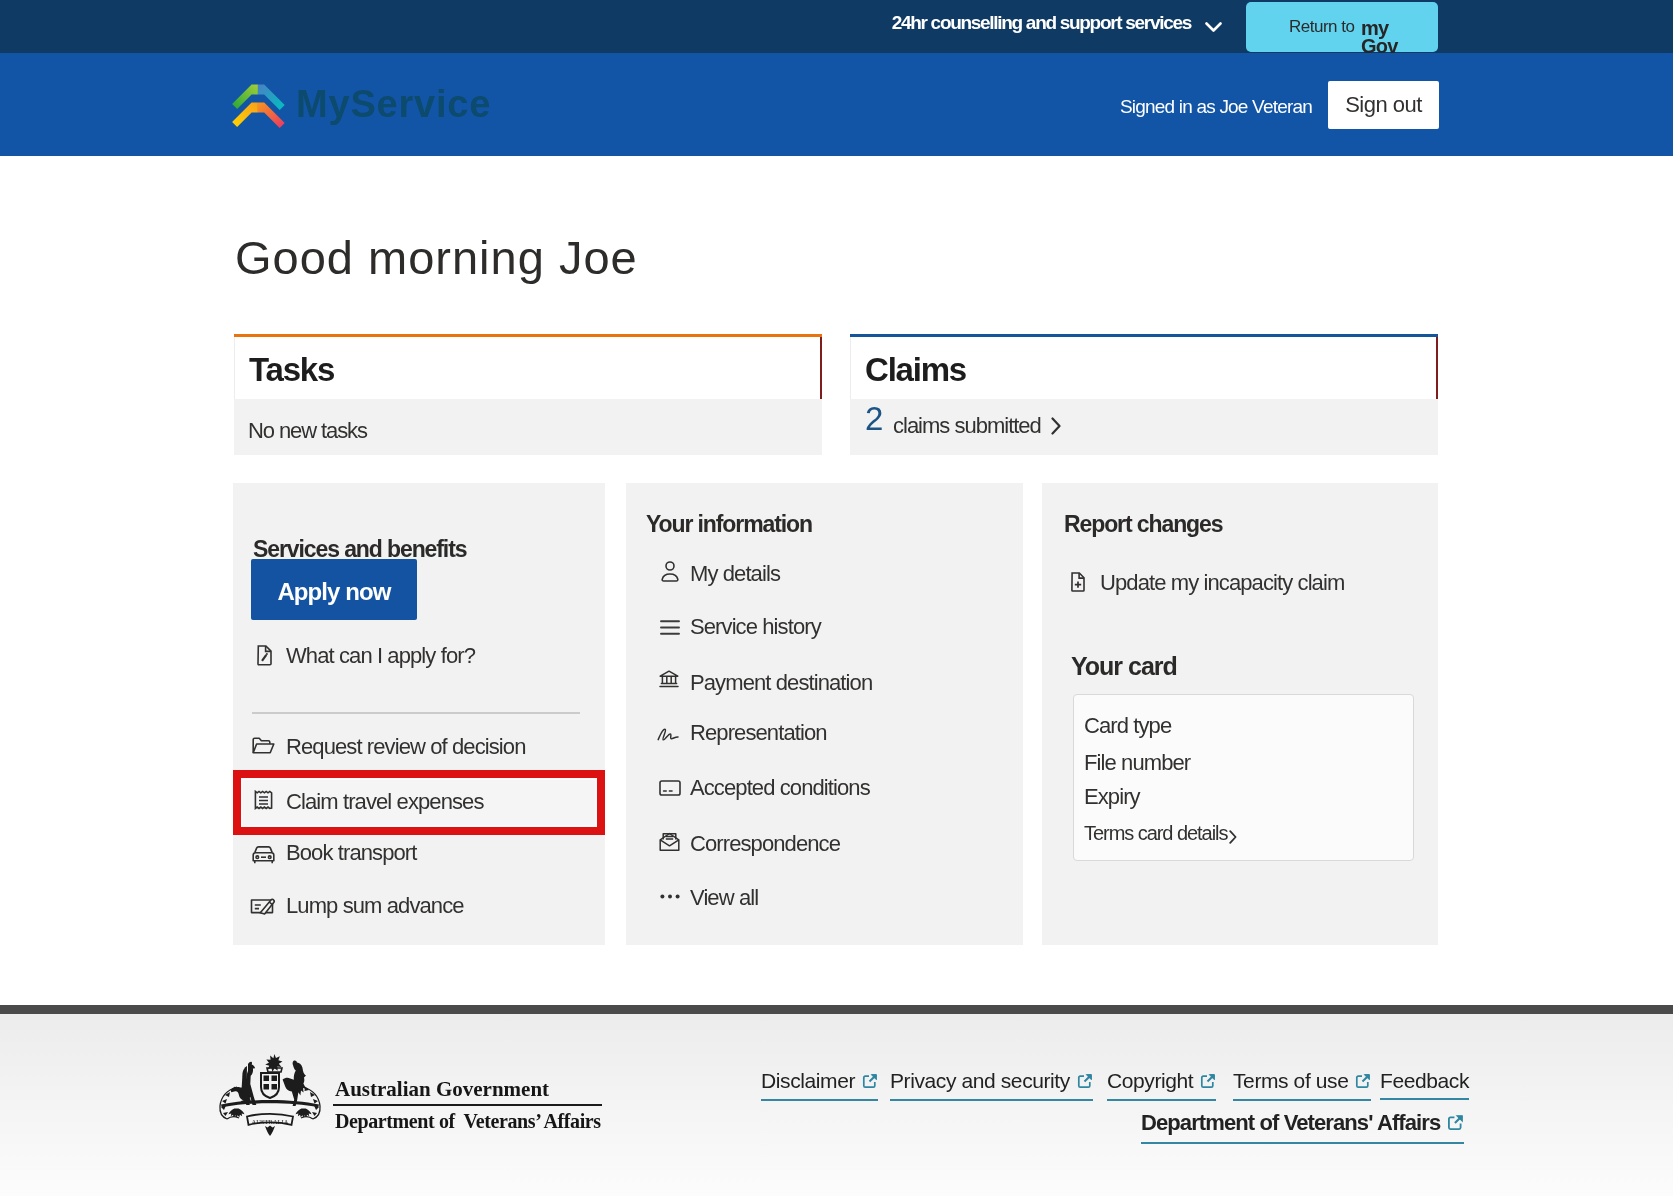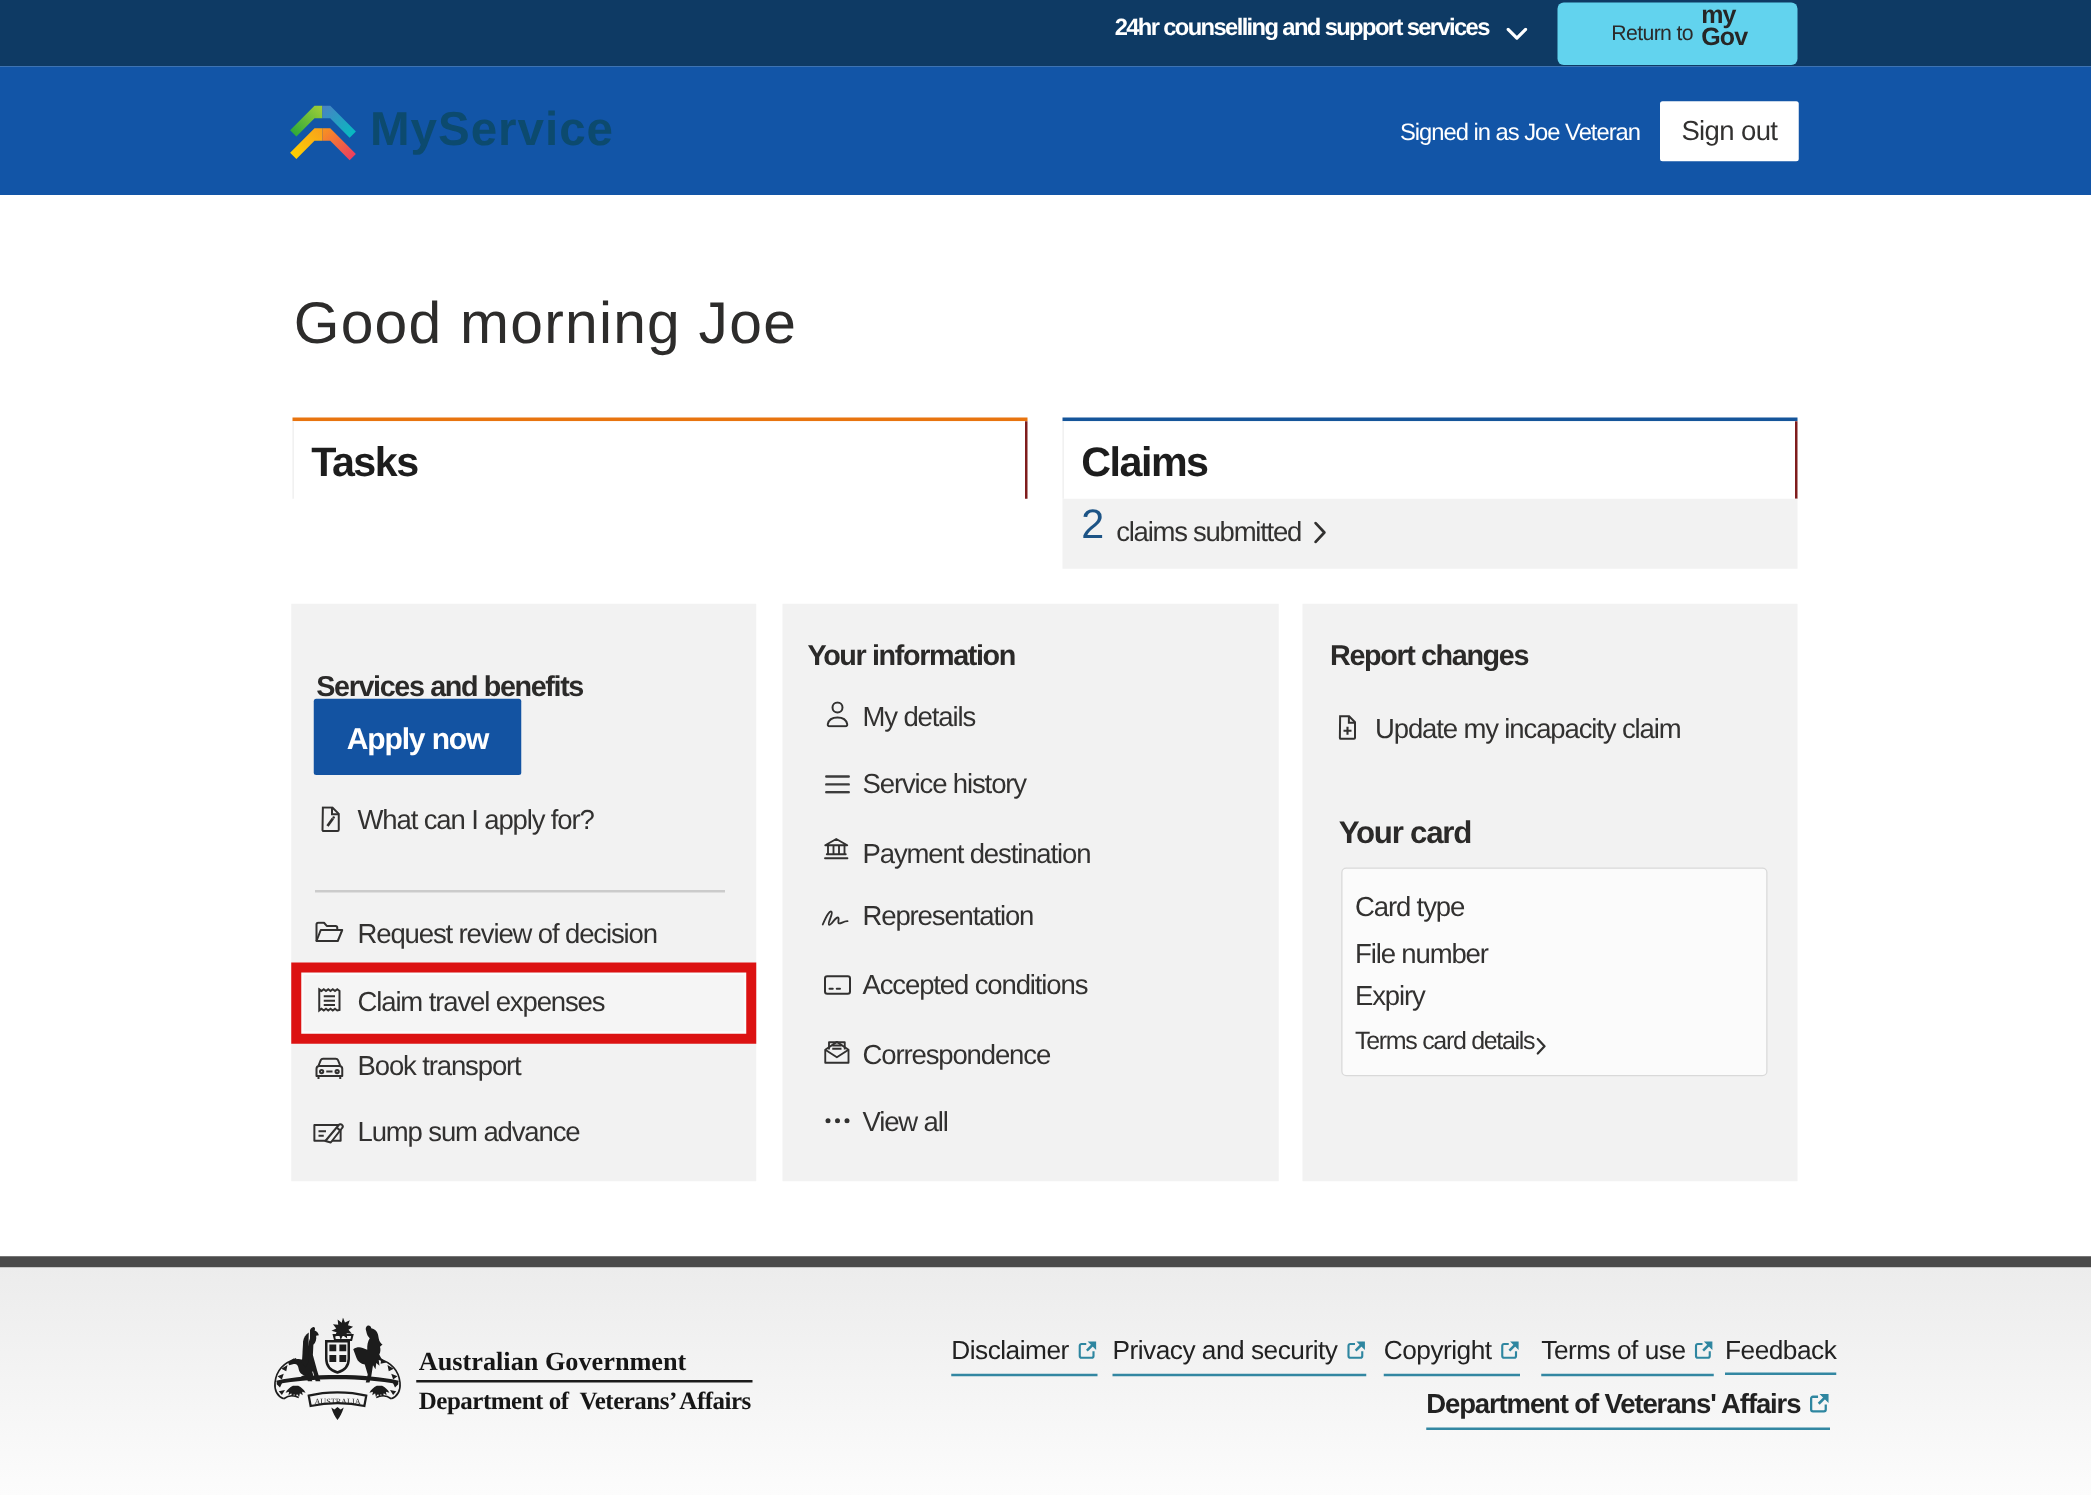--- a/index.html
+++ b/index.html
@@ -5,21 +5,21 @@
 * { margin:0; padding:0; box-sizing:border-box; }
 html,body { width:1673px; height:1196px; font-family:"Liberation Sans", sans-serif; background:#fff; position:relative; overflow:hidden; }
 .abs { position:absolute; }
 svg.abs { display:block; }
 
 #topbar { left:0; top:0; width:1673px; height:53px; background:#0e3a64; }
 #svc24 { right:482px; top:12px; color:#fff; font-weight:bold; font-size:19px; letter-spacing:-1.3px; }
 #chevdown { right:451px; top:22px; }
 #mygovbtn { right:235px; top:2px; width:192px; height:50px; background:#62d3ee; border-radius:5px; }
 #returnto { left:1289px; top:17px; font-size:17px; letter-spacing:-0.5px; color:#2b2b2b; }
-#mygovlogo { left:1361px; top:4px; color:#262626; font-weight:bold; font-size:20px; line-height:17.5px; letter-spacing:-0.7px; }
+#mygovlogo { left:1361px; top:20px; color:#262626; font-weight:bold; font-size:20px; line-height:17.5px; letter-spacing:-0.7px; }
 
 #header { left:0; top:53px; width:1673px; height:103px; background:#1255a7; }
 #brand { left:296px; top:83px; color:#0c4a6e; font-size:38px; font-weight:bold; letter-spacing:0.8px; }
 #signedin { right:361px; top:96px; color:#fff; font-size:19px; letter-spacing:-0.8px; }
 #signout { right:234px; top:81px; width:111px; height:48px; background:#fff; border-radius:2px; color:#323130; font-size:22px; letter-spacing:-0.5px; text-align:center; line-height:47px; }
 
 #h1 { left:235px; top:230px; font-size:47px; color:#2d2c2b; letter-spacing:1px; }
 
 .tcard { top:334px; width:588px; }
 .tcard .tb { height:3px; }
@@ -87,20 +87,23 @@
 </svg>
 <div class="abs" id="brand">MyService</div>
 <div class="abs" id="signedin">Signed in as Joe Veteran</div>
 <div class="abs" id="signout">Sign out</div>
 
 <div class="abs" id="h1">Good morning Joe</div>
 
 <div class="abs tcard" id="tasks">
   <div class="tb"></div>
   <div class="hd">Tasks</div>
+  <div class="bd">
+      <div class="abs" id="notasks">No new tasks</div>
+    </div>
 </div>
 <div class="abs tcard" id="claims">
   <div class="tb"></div>
   <div class="hd">Claims</div>
   <div class="bd">
     <div class="abs" id="claimnum">2</div>
     <div class="abs" id="claimtxt">claims submitted</div>
     <svg class="abs" style="left:201px;top:18px" width="10" height="18" viewBox="0 0 10 18">
         <path d="M1.5 1.5l7 7.5-7 7.5" fill="none" stroke="#323130" stroke-width="2.2" stroke-linecap="round" stroke-linejoin="round"></path>
       </svg>

